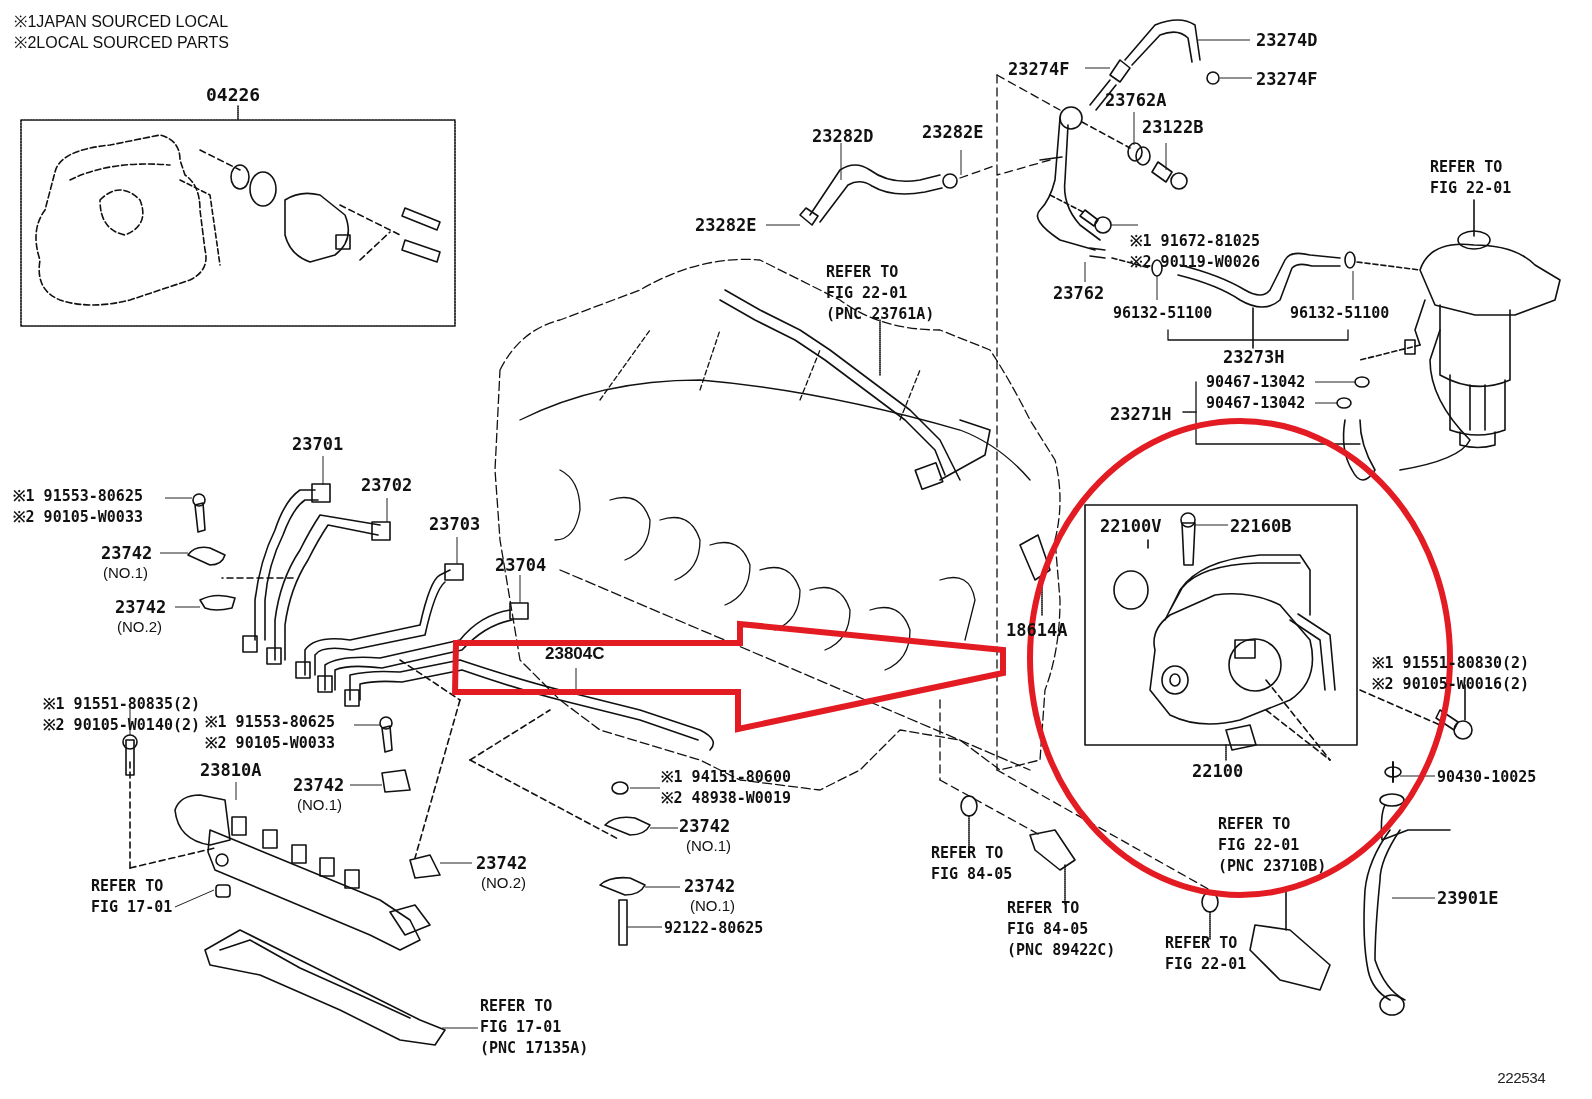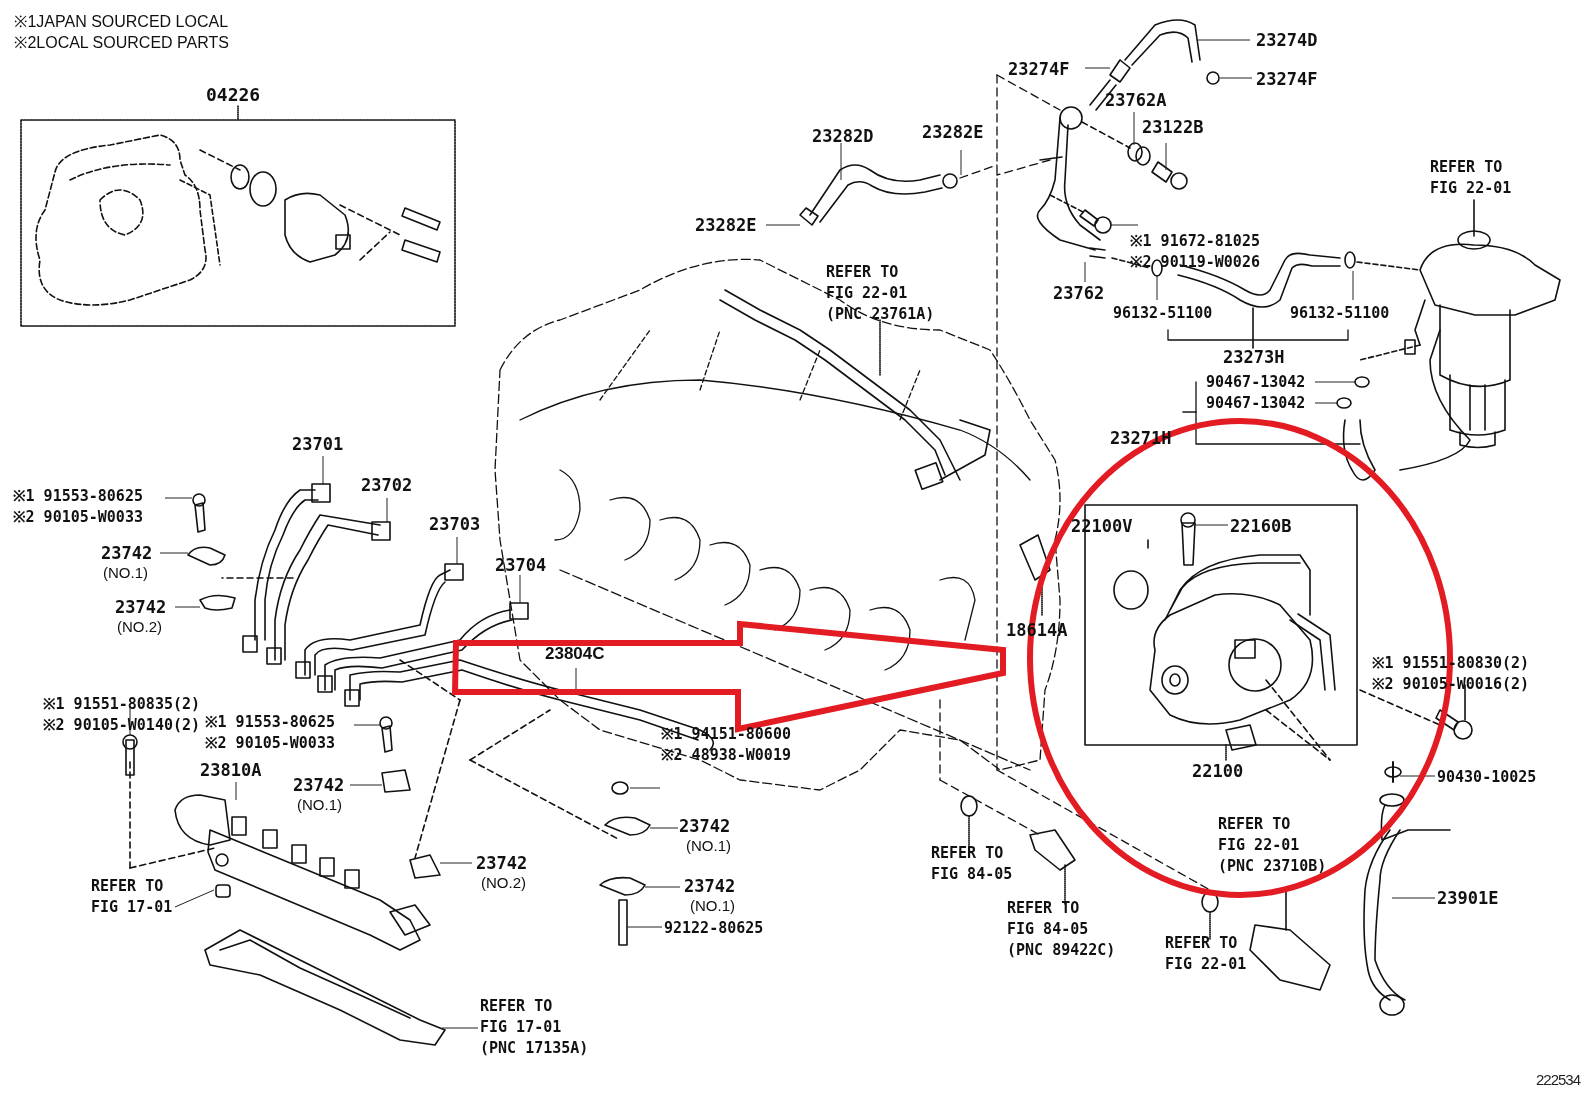--- a/index.html
+++ b/index.html
@@ -312,21 +312,21 @@
 <div class="lbl" style="left:1256px;top:30px;">23274D</div>
 <div class="lbl" style="left:1008px;top:59px;">23274F</div>
 <div class="lbl" style="left:1256px;top:69px;">23274F</div>
 <div class="lbl" style="left:1105px;top:90px;">23762A</div>
 <div class="lbl" style="left:1142px;top:117px;">23122B</div>
 <div class="lbl" style="left:812px;top:126px;">23282D</div>
 <div class="lbl" style="left:922px;top:122px;">23282E</div>
 <div class="lbl" style="left:695px;top:215px;">23282E</div>
 <div class="lbl" style="left:1053px;top:283px;">23762</div>
 <div class="lbl" style="left:1223px;top:347px;">23273H</div>
-<div class="lbl" style="left:1110px;top:404px;margin-top:24px;">23271H</div>
+<div class="lbl" style="left:1110px;top:404px;">23271H</div>
 <div class="lbl ref" style="left:1113px;top:303px;">96132-51100</div>
 <div class="lbl ref" style="left:1290px;top:303px;">96132-51100</div>
 <div class="lbl ref" style="left:1206px;top:372px;">90467-13042</div>
 <div class="lbl ref" style="left:1206px;top:393px;">90467-13042</div>
 
 <div class="lbl" style="left:292px;top:434px;">23701</div>
 <div class="lbl" style="left:361px;top:475px;">23702</div>
 <div class="lbl" style="left:429px;top:514px;">23703</div>
 <div class="lbl" style="left:495px;top:555px;">23704</div>
 <div class="lbl" style="left:545px;top:644px;font-family:'Liberation Sans',sans-serif;">23804C</div>
@@ -339,21 +339,21 @@
 <div class="lbl sub" style="left:297px;top:796px;">(NO.1)</div>
 <div class="lbl" style="left:476px;top:853px;">23742</div>
 <div class="lbl sub" style="left:481px;top:874px;">(NO.2)</div>
 <div class="lbl" style="left:679px;top:816px;">23742</div>
 <div class="lbl sub" style="left:686px;top:837px;">(NO.1)</div>
 <div class="lbl" style="left:684px;top:876px;">23742</div>
 <div class="lbl sub" style="left:690px;top:897px;">(NO.1)</div>
 
 <div class="lbl" style="left:200px;top:760px;">23810A</div>
 <div class="lbl" style="left:1006px;top:620px;">18614A</div>
-<div class="lbl" style="left:1071px;top:516px;">22100V</div>
+<div class="lbl" style="left:1100px;top:516px;">22100V</div>
 <div class="lbl" style="left:1230px;top:516px;">22160B</div>
 <div class="lbl" style="left:1192px;top:761px;">22100</div>
 <div class="lbl ref" style="left:1437px;top:767px;">90430-10025</div>
 <div class="lbl" style="left:1437px;top:888px;">23901E</div>
 <div class="lbl ref" style="left:664px;top:918px;">92122-80625</div>
 
 <div class="lbl ref multi" style="left:1130px;top:198px;margin-top:33px;">
   <span>※1 91672-81025</span>
   <span>※2 90119-W0026</span>
 </div>
@@ -362,21 +362,21 @@
   <span>※2 90105-W0033</span>
 </div>
 <div class="lbl ref multi" style="left:43px;top:694px;">
   <span>※1 91551-80835(2)</span>
   <span>※2 90105-W0140(2)</span>
 </div>
 <div class="lbl ref multi" style="left:205px;top:712px;">
   <span>※1 91553-80625</span>
   <span>※2 90105-W0033</span>
 </div>
-<div class="lbl ref multi" style="left:661px;top:724px;">
+<div class="lbl ref multi" style="left:661px;top:767px;">
   <span>※1 94151-80600</span>
   <span>※2 48938-W0019</span>
 </div>
 <div class="lbl ref multi" style="left:1372px;top:653px;">
   <span>※1 91551-80830(2)</span>
   <span>※2 90105-W0016(2)</span>
 </div>
 
 <div class="lbl ref multi" style="left:1430px;top:157px;">
   <span>REFER TO</span>
@@ -408,13 +408,13 @@
 <div class="lbl ref multi" style="left:1218px;top:814px;">
   <span>REFER TO</span>
   <span>FIG 22-01</span>
   <span>(PNC 23710B)</span>
 </div>
 <div class="lbl ref multi" style="left:1165px;top:933px;">
   <span>REFER TO</span>
   <span>FIG 22-01</span>
 </div>
 
-<div class="figno" style="left:1536px;top:1071px;">222534</div>
+<div class="figno" style="left:1497px;top:1071px;font-family:Liberation Mono, monospace;">222534</div>
 
 </body></html>

